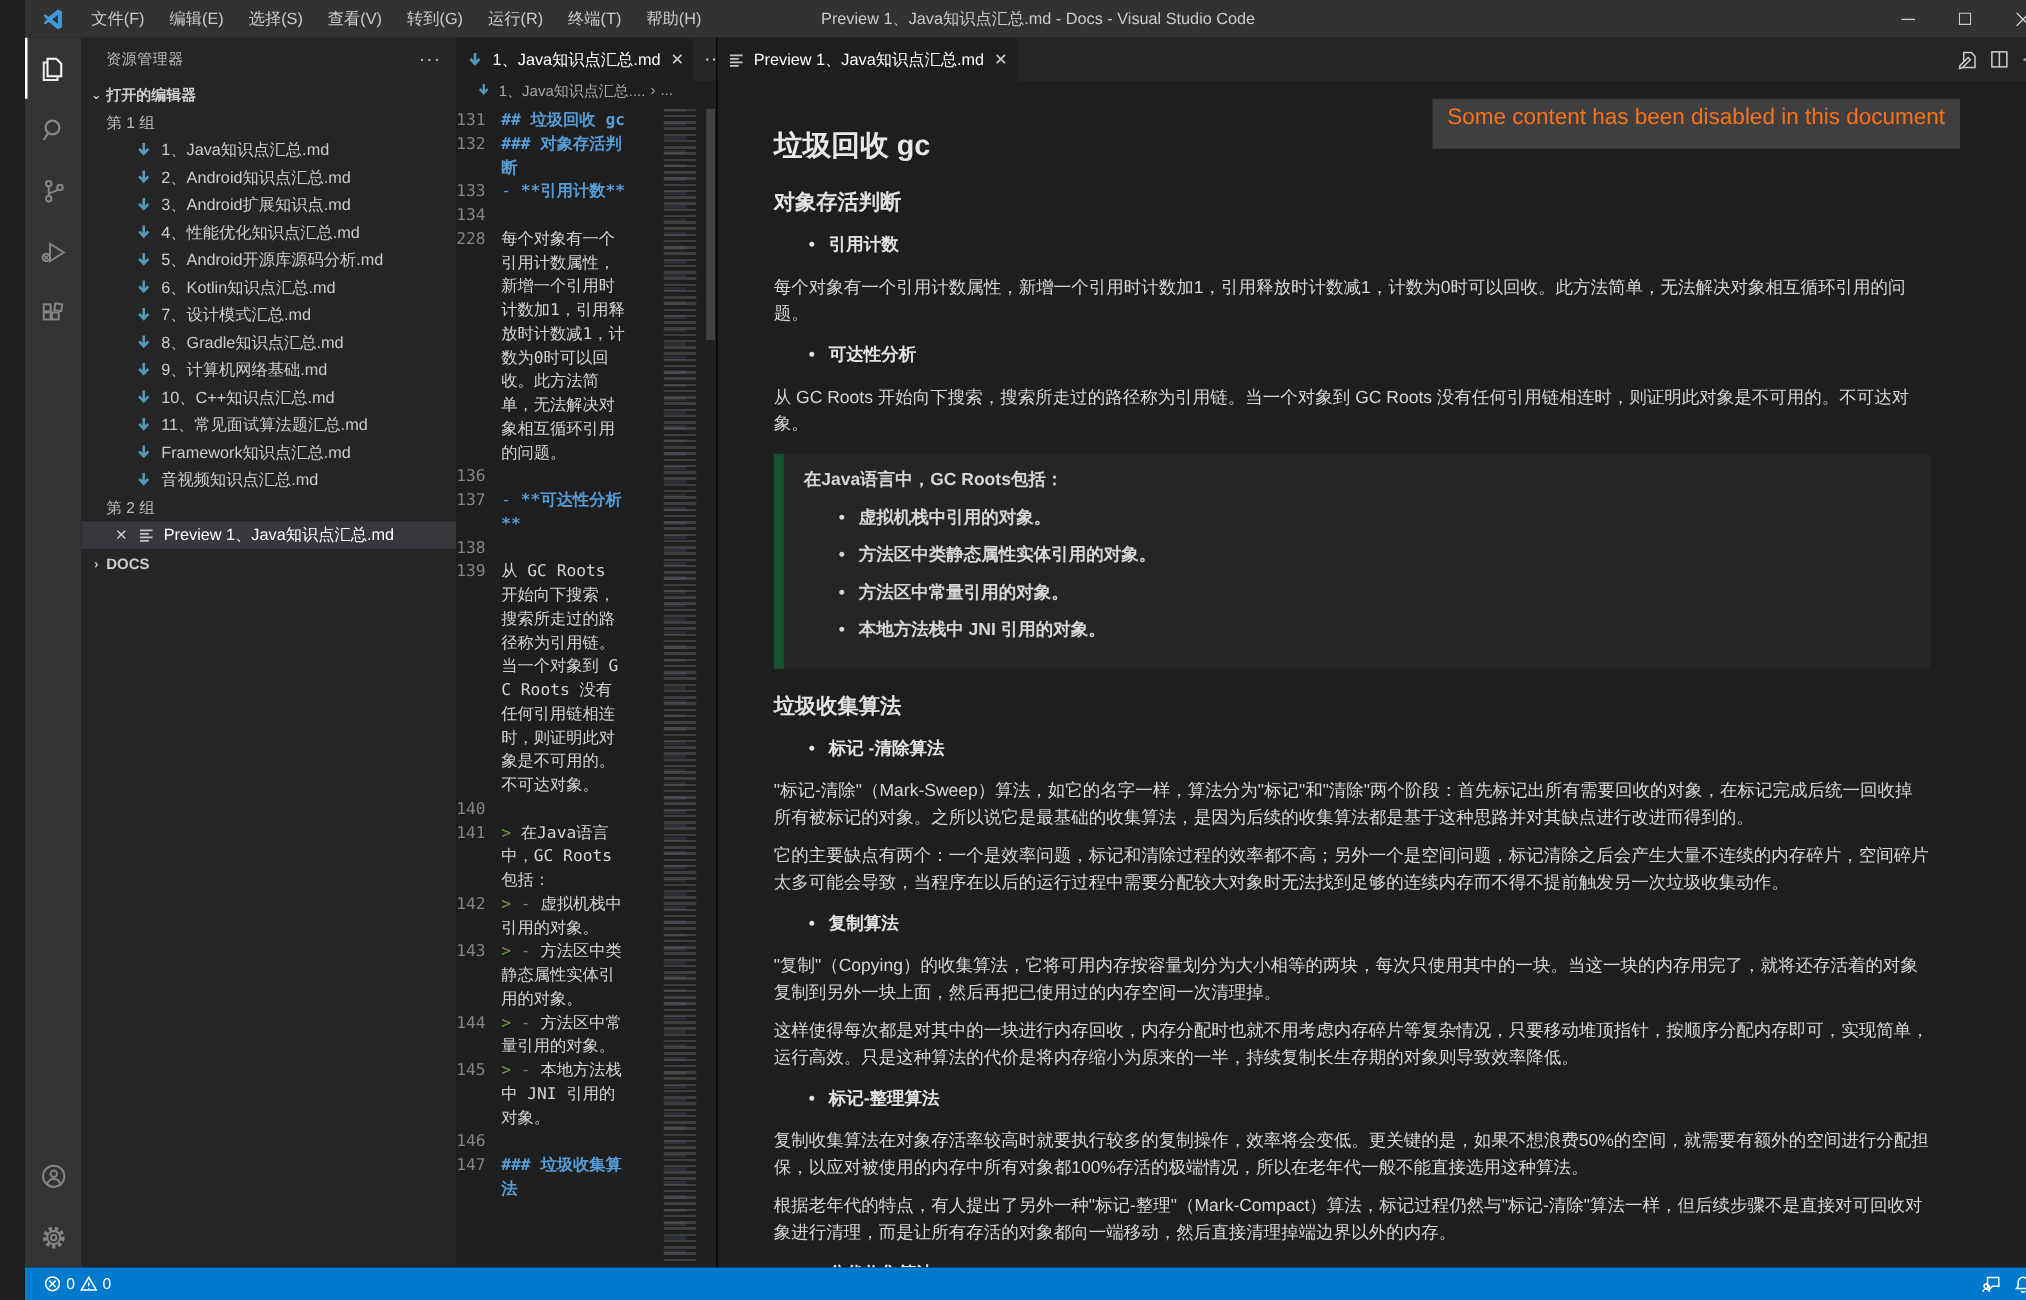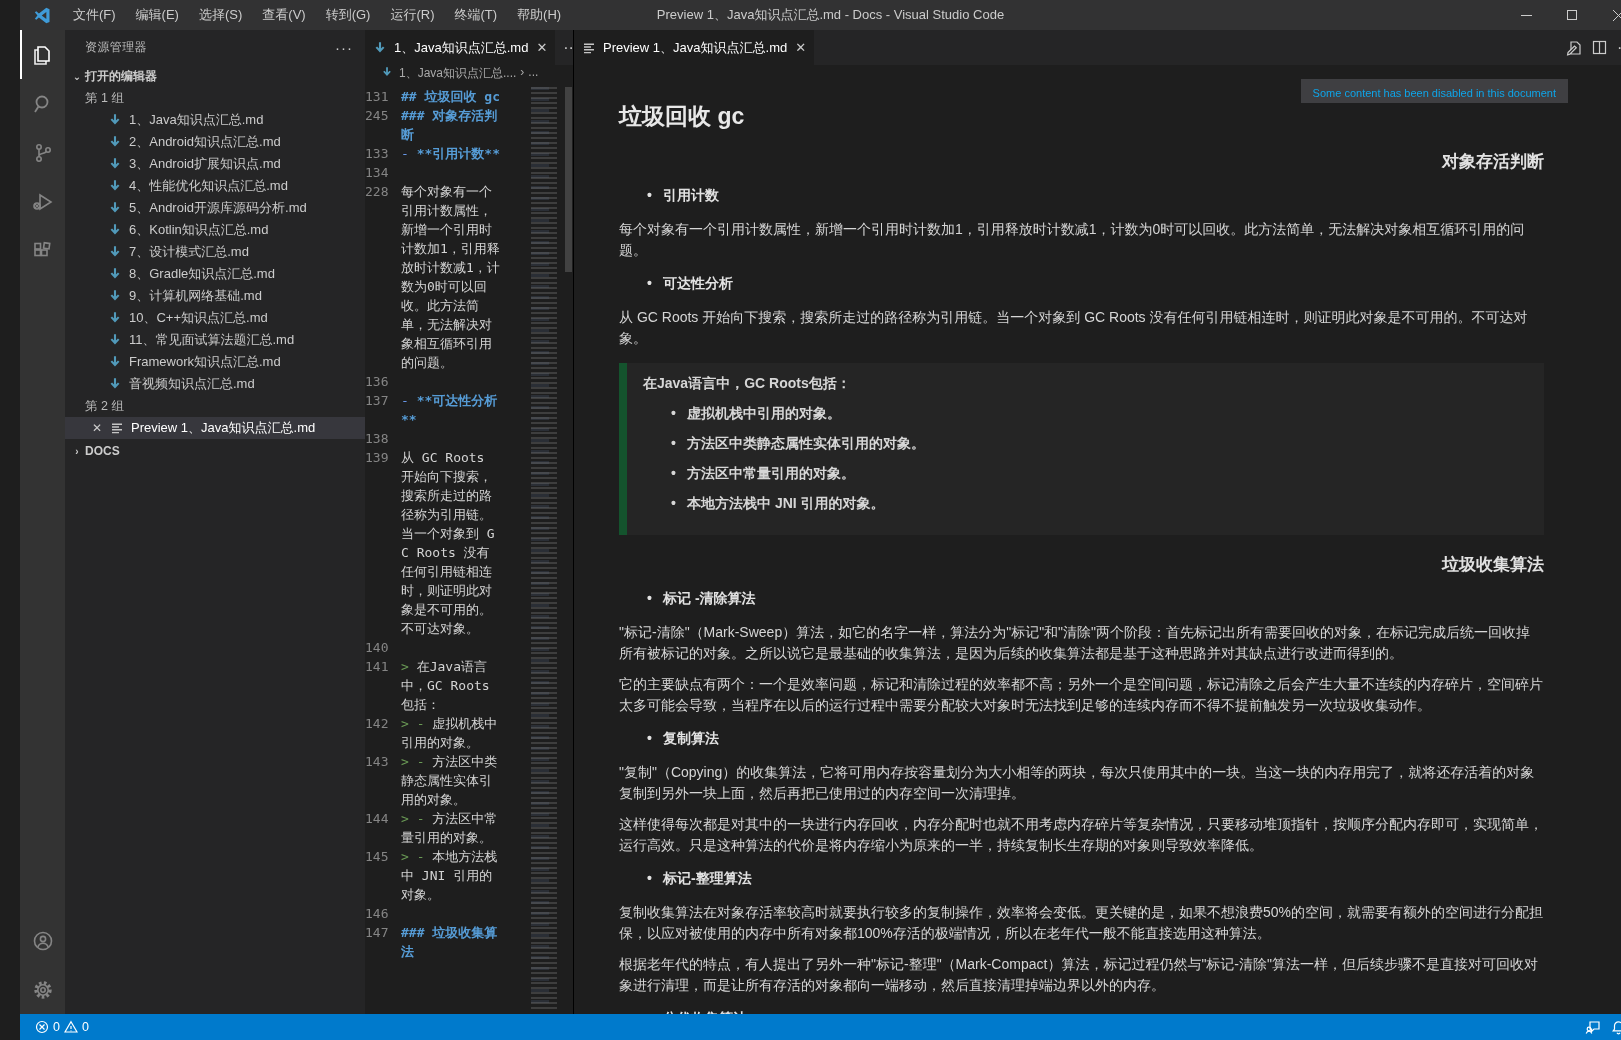--- a/index.html
+++ b/index.html
@@ -63,30 +63,30 @@
       repeating-linear-gradient(to bottom, rgba(120,150,200,.25) 0 3px, transparent 3px 11px);
     background-size:26px 100%, 18px 100%; background-repeat:no-repeat; }
   .scrollbar-v { position:absolute; top:57px; right:0; width:9px; bottom:0; }
   .scroll-thumb { position:absolute; left:1px; right:1px; background:rgba(121,121,121,.4); }
 
   
   .preview { position:absolute; top:30px; left:553px; width:1068px; bottom:26px; background:#1e1e1e; border-left:1px solid #000; overflow:hidden; }
   .md-content { position:absolute; top:57px; left:0; right:0; bottom:0; padding:10px 48px 0 45px; overflow:hidden; color:#d6d6d6; font-size:14px; }
   .md-content > * { max-width:925px; }
   .md-h2 { font-size:23px; font-weight:600; color:#e8e8e8; margin:4px 0 14px; }
-  .md-h3 { font-size:17px; font-weight:600; color:#e2e2e2; margin:18px 0 10px;text-align:right; }
+  .md-h3 { font-size:17px; font-weight:600; color:#e2e2e2; margin:18px 0 10px; }
   .md-li { display:flex; margin:14px 0 14px 28px; font-weight:bold; color:#e2e2e2; font-size:14px; }
   .md-li .dot { width:16px; flex:none; }
   .md-p { line-height:21px; margin:10px 0; }
   .md-quote { border-left:8px solid #14532d; background:rgba(127,127,127,.08); margin:14px 0; padding:10px 16px 12px;font-weight:bold; }
   .md-quote .q-intro { line-height:21px; }
   .md-quote .q-item { display:flex; margin:9px 0 9px 28px; line-height:21px; }
   .md-quote .q-item .dot { width:16px; flex:none; }
-  .notice { position:absolute; top:49px; right:73px; background:#3f3f42; color:#0ea5e9; font-size:11px;
-    height:24px; line-height:28px; padding:0 12px; z-index:5; }
+  .notice { position:absolute; top:49px; right:73px; background:#3f3f42; color:#f97316; font-size:18px;
+    height:40px; line-height:28px; padding:0 12px; z-index:5; }
   .pv-scroll { position:absolute; top:125px; right:1px; width:10px; height:44px; background:#4a4a4a; }
 
   
   .statusbar { position:absolute; left:0; right:0; bottom:0; height:26px; background:#007acc; color:#ffffff;
     display:flex; align-items:center; font-size:12.5px; z-index:30; }
   .sb-left { display:flex; align-items:center; gap:4px; padding-left:10px; height:100%; }
   .sb-item { display:flex; align-items:center; gap:4px; padding:0 5px; height:100%; }
   .sb-right { margin-left:auto; display:flex; align-items:center; padding-right:10px; height:100%; }
 
   svg { display:block; }
@@ -343,21 +343,21 @@
       <span id="bc-0">1、Java知识点汇总....</span>
       <span>›</span>
       <span id="bc-1">...</span>
     </div>
     <div class="code" id="code-lines">
         <div class="code-line">
           <span class="ln">131</span>
           <span class="lc"><span class="tok-h">## 垃圾回收 gc</span></span>
         </div>
         <div class="code-line">
-          <span class="ln">245</span>
+          <span class="ln">132</span>
           <span class="lc"><span class="tok-h">### 对象存活判断</span></span>
         </div>
         <div class="code-line">
           <span class="ln">133</span>
           <span class="lc"><span class="tok-dash">- </span><span class="tok-h">**引用计数**</span></span>
         </div>
         <div class="code-line">
           <span class="ln">134</span>
           <span class="lc"></span>
         </div>

